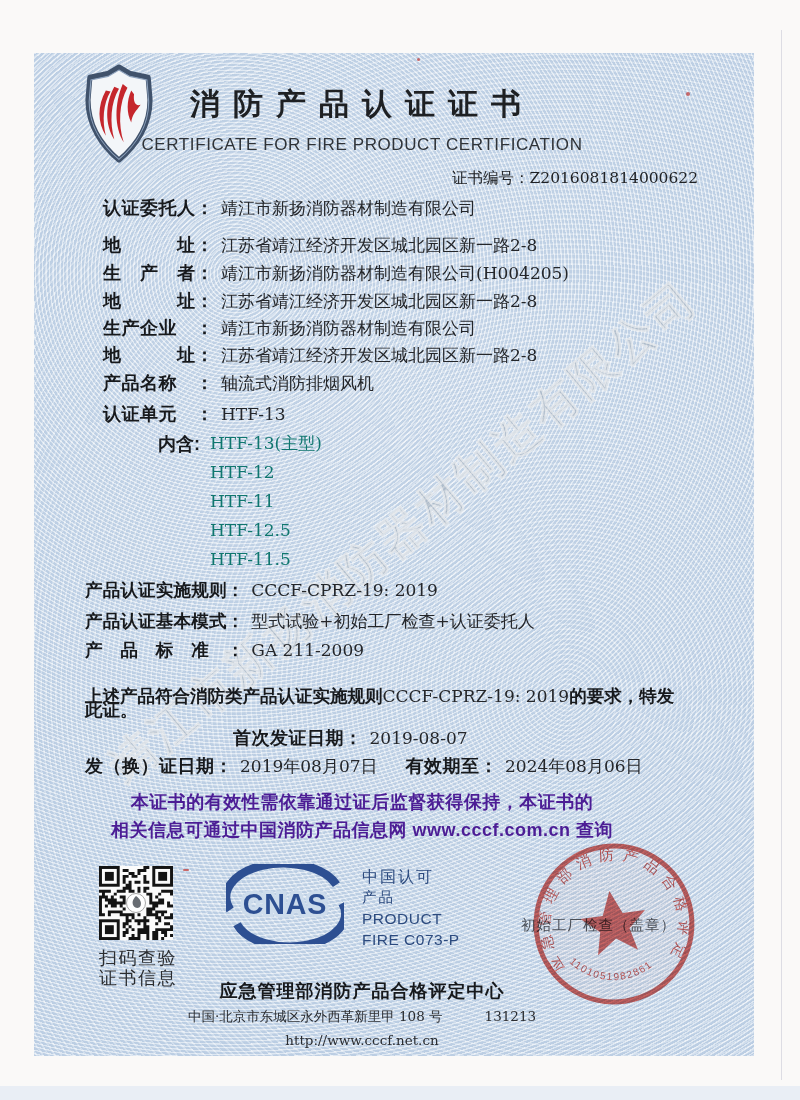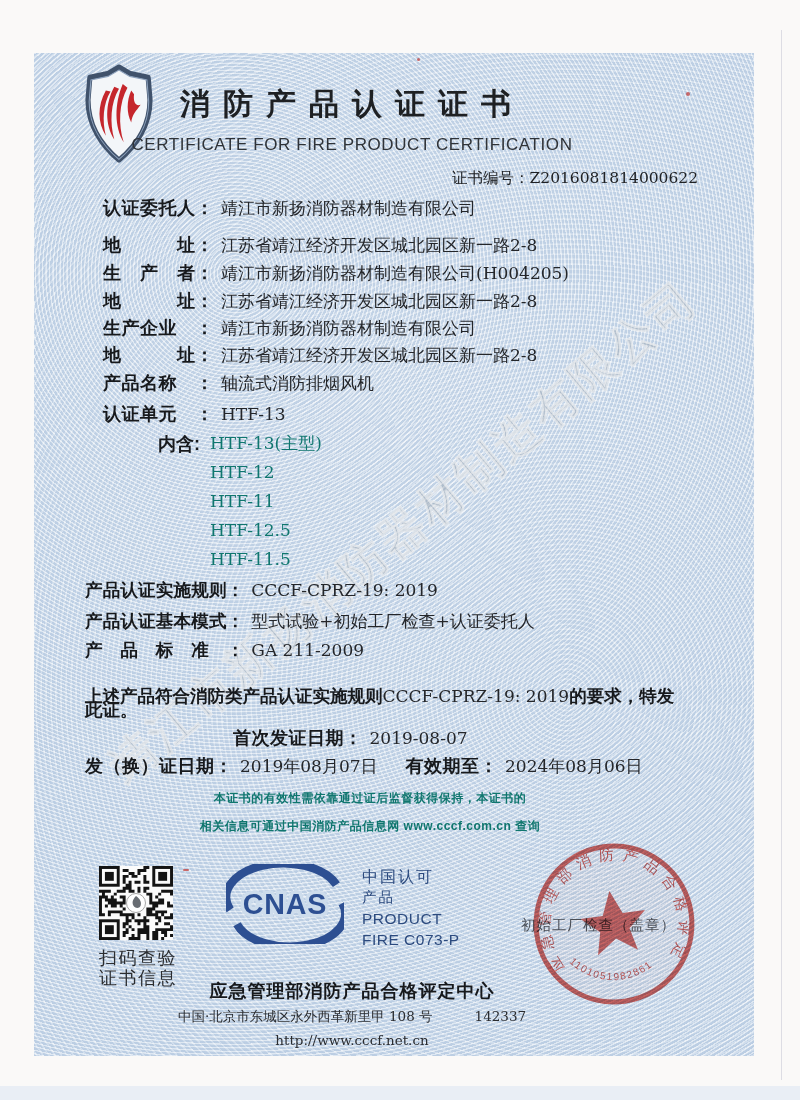--- a/index.html
+++ b/index.html
@@ -13,39 +13,39 @@
     position:absolute;left:34px;top:53px;width:720px;height:1003px;
     background-color:#cddcec;
     background-image:
       repeating-radial-gradient(circle at 28% 22%, rgba(255,255,255,.45) 0 1px, rgba(140,168,204,.16) 1.5px 3.5px),
       repeating-radial-gradient(circle at 74% 64%, rgba(255,255,255,.35) 0 1.2px, rgba(140,168,204,.13) 2px 5px),
       radial-gradient(circle at 50% 30%, rgba(255,255,255,.18), rgba(255,255,255,0) 70%);
   }
   .edge-line{position:absolute;left:781px;top:30px;width:1px;height:1050px;background:#dddde4;}
   .scan-band{position:absolute;left:0;top:1086px;width:800px;height:14px;background:#e9eef5;}
   .abs{position:absolute;white-space:nowrap;}
-  .center-line{position:absolute;left:34px;width:636px;text-align:center;white-space:nowrap;}
+  .center-line{position:absolute;left:44px;width:636px;text-align:center;white-space:nowrap;}
 
   .title{top:84px;font-size:30px;font-weight:700;letter-spacing:13px;color:#1e2023;}
   .subtitle{top:135px;font-size:17px;letter-spacing:.6px;color:#2f3338;}
   .certno{left:452px;top:168px;font-size:15.5px;color:#202225;font-family:"DejaVu Serif",serif;}
 
   .row{position:absolute;left:103px;}
   .rrow{position:absolute;left:85px;}
   .flabel{font-weight:700;font-size:18px;color:#17191c;letter-spacing:.5px;}
   .rlabel{font-weight:700;font-size:17.5px;color:#17191c;letter-spacing:.2px;margin-top:8px;}
   .fvalue{font-size:17px;font-family:"DejaVu Serif",serif;color:#24262a;margin-left:7px;}
   .model-item{position:absolute;left:210px;font-size:17px;font-family:"DejaVu Serif",serif;color:#0f766e;}
   .models-label{position:absolute;left:158px;font-weight:700;font-size:18px;color:#17191c;}
 
   .stmt{position:absolute;left:85px;font-size:17.5px;color:#17191c;}
   .stmt .b{font-weight:700;}
   .stmt .code{font-family:"DejaVu Serif",serif;font-weight:400;font-size:17px;color:#24262a;}
 
-  .notice{font-size:12px;font-weight:600;color:#0f766e;letter-spacing:.5px;margin-left:18px;}
+  .notice{font-size:18px;font-weight:600;color:#4c1d95;letter-spacing:.5px;}
 
   .watermark{
     position:absolute;left:116px;top:742px;
     transform:rotate(-40deg);transform-origin:0 50%;
     font-size:47px;font-weight:800;letter-spacing:3px;white-space:nowrap;
     color:rgba(146,154,166,.40);
     -webkit-text-stroke:0.8px rgba(255,255,255,.55);
     pointer-events:none;
   }
 
@@ -200,19 +200,19 @@
       <textPath href="#seal-top-arc" startOffset="1%">应急管理部消防产品合格评定中心</textPath>
     </text>
     <text font-family="Liberation Sans, sans-serif" font-size="10" letter-spacing="1.5" opacity=".9">
       <textPath href="#seal-bottom-arc" startOffset="8%">1101051982861</textPath>
     </text>
   </g>
 </svg>
 
 <div class="center-line org-name">应急管理部消防产品合格评定中心</div>
 <div class="center-line org-address">
-  <span>中国·北京市东城区永外西革新里甲 108 号</span><span class="gap"></span><span>142337</span>
+  <span>中国·北京市东城区永外西革新里甲 108 号</span><span class="gap"></span><span>131213</span>
 </div>
 <div class="center-line org-url">http://www.cccf.net.cn</div>
 
 <div class="speck" style="left:686px;top:92px;width:4px;height:4px"></div>
 <div class="speck" style="left:417px;top:58px;width:3px;height:3px"></div>
 <div class="speck" style="left:183px;top:869px;width:6px;height:2px;border-radius:1px"></div>
 
 </body></html>

